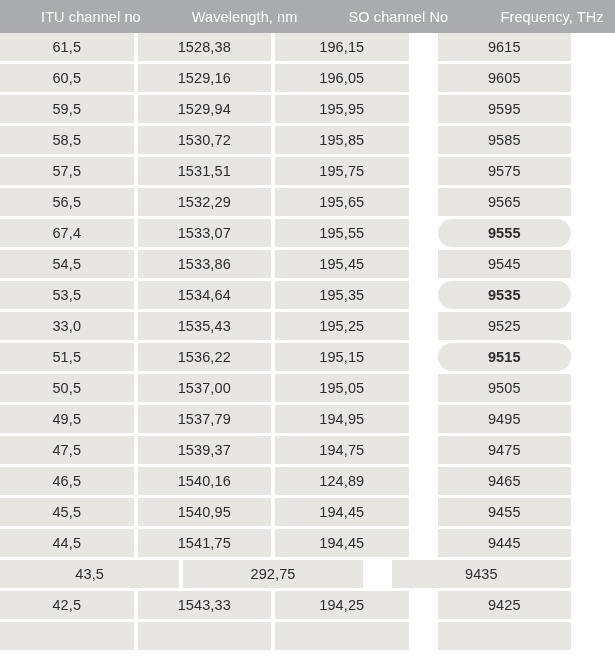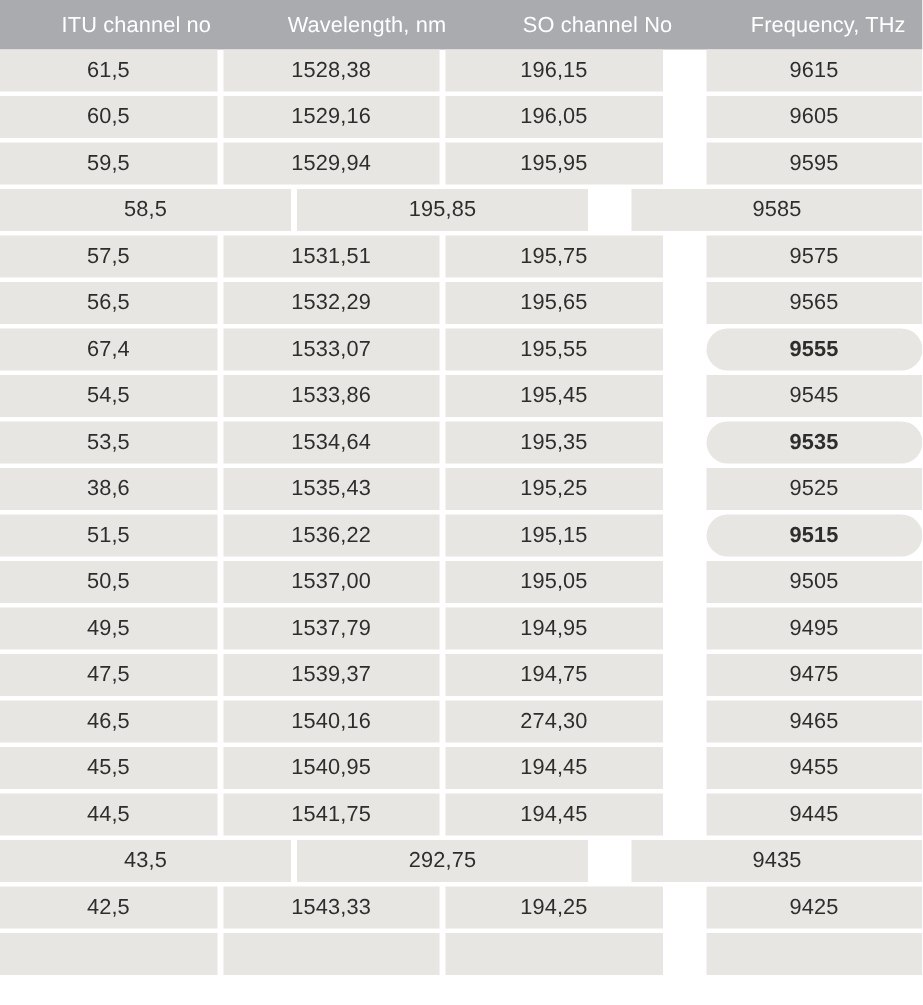--- a/index.html
+++ b/index.html
@@ -43,21 +43,21 @@
     box-sizing: border-box;
     white-space: nowrap;
   }
 
   .tbody {
     width: 615px;
   }
 
   .tr {
     display: flex;
-    width: 615px;
+    width: 571px;
     height: 28px;
     margin-bottom: 3px;
     background: transparent;
     text-align: center;
   }
 
   .td {
     flex: 1 1 0;
     display: flex;
     align-items: center;
@@ -113,20 +113,21 @@
         <div class="td">9605</div>
       </div>
       <div class="tr">
         <div class="td">59,5</div>
         <div class="td">1529,94</div>
         <div class="td">195,95</div>
         <div class="td">9595</div>
       </div>
       <div class="tr">
         <div class="td">58,5</div>
+        <div class="td">1530,72</div>
         <div class="td">195,85</div>
         <div class="td">9585</div>
       </div>
       <div class="tr">
         <div class="td">57,5</div>
         <div class="td">1531,51</div>
         <div class="td">195,75</div>
         <div class="td">9575</div>
       </div>
       <div class="tr">
@@ -147,21 +148,21 @@
         <div class="td">195,45</div>
         <div class="td">9545</div>
       </div>
       <div class="tr">
         <div class="td">53,5</div>
         <div class="td">1534,64</div>
         <div class="td">195,35</div>
         <div class="td emph">9535</div>
       </div>
       <div class="tr">
-        <div class="td">38,6</div>
+        <div class="td">33,0</div>
         <div class="td">1535,43</div>
         <div class="td">195,25</div>
         <div class="td">9525</div>
       </div>
       <div class="tr">
         <div class="td">51,5</div>
         <div class="td">1536,22</div>
         <div class="td">195,15</div>
         <div class="td emph">9515</div>
       </div>
@@ -179,21 +180,21 @@
       </div>
       <div class="tr">
         <div class="td">47,5</div>
         <div class="td">1539,37</div>
         <div class="td">194,75</div>
         <div class="td">9475</div>
       </div>
       <div class="tr">
         <div class="td">46,5</div>
         <div class="td">1540,16</div>
-        <div class="td">274,30</div>
+        <div class="td">124,89</div>
         <div class="td">9465</div>
       </div>
       <div class="tr">
         <div class="td">45,5</div>
         <div class="td">1540,95</div>
         <div class="td">194,45</div>
         <div class="td">9455</div>
       </div>
       <div class="tr">
         <div class="td">44,5</div>

